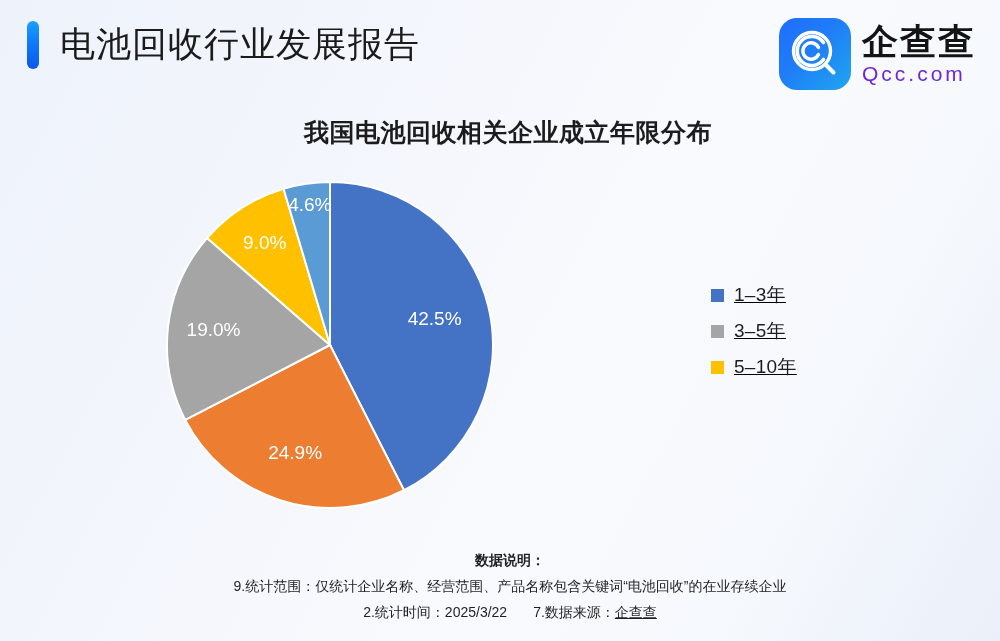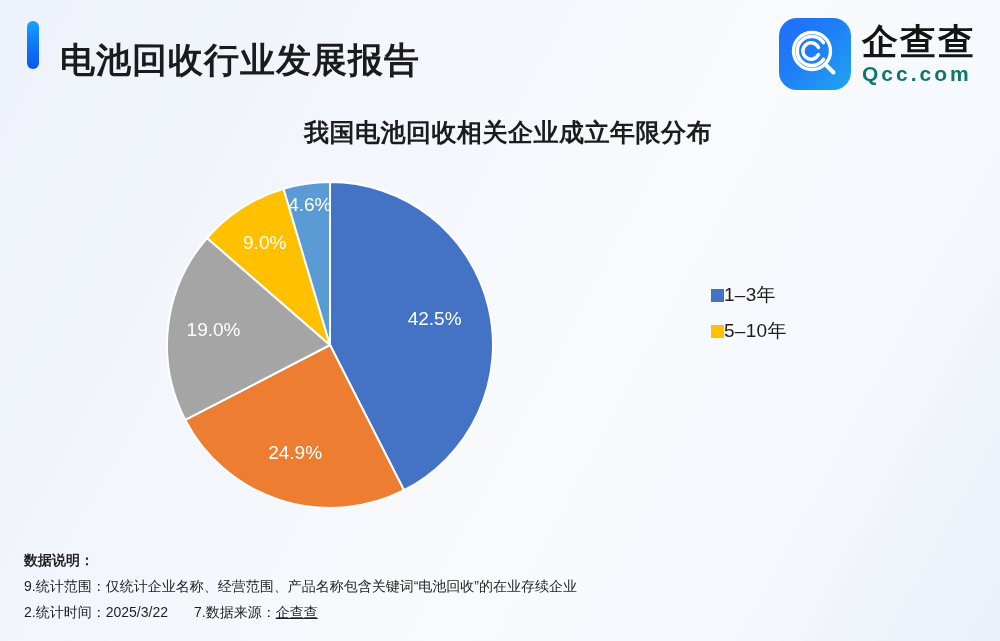--- a/index.html
+++ b/index.html
@@ -27,23 +27,23 @@
     left: 27px;
     top: 21px;
     width: 12px;
     height: 48px;
     border-radius: 6px;
     background: linear-gradient(180deg, #19a0ff 0%, #0e7bf7 45%, #0a57ee 100%);
   }
   #page-title {
     position: absolute;
     left: 60px;
-    top: 36px;
+    top: 20px;
     font-size: 35px;
-    font-weight: bold;
+    font-weight: normal;
     color: #1b1b1b;
     letter-spacing: 1px;
     line-height: 48px;
     white-space: nowrap;
   }
 
   
   #brand {
     position: absolute;
     right: 24px;
@@ -71,22 +71,22 @@
   #brand-name-cn {
     font-size: 36px;
     font-weight: bold;
     color: #141414;
     line-height: 38px;
     letter-spacing: 2px;
     white-space: nowrap;
   }
   #brand-name-en {
     font-size: 21px;
-    font-weight: bold;
-    color: #0f766e;
+    font-weight: normal;
+    color: #6d28d9;
     line-height: 24px;
     letter-spacing: 3px;
     white-space: nowrap;
     margin-top: 1px;
   }
 
   
   #chart-title {
     position: absolute;
     left: 8px;
@@ -124,39 +124,42 @@
   #legend {
     position: absolute;
     left: 711px;
     top: 277px;
     width: 200px;
   }
   .legend-item {
     display: flex;
     align-items: center;
     height: 36px;
+    gap: 10px;
+    text-decoration: underline;
   }
   .legend-swatch {
     width: 13px;
     height: 13px;
     flex: 0 0 auto;
   }
   .legend-label {
     font-size: 19px;
     color: #1d1d1d;
     white-space: nowrap;
     letter-spacing: 0.3px;
   }
 
   
   #footer {
     position: absolute;
-    left: 24px;
+    left: 35px;
     bottom: 16px;
     width: 950px;
+    text-align: center;
   }
   .note-line {
     font-size: 14px;
     color: #1f1f1f;
     line-height: 26px;
     white-space: nowrap;
   }
   .note-heading {
     font-weight: bold;
     font-size: 14px;
@@ -216,20 +219,24 @@
       </g>
   </svg>
 </div>
 
 <div id="legend">
     <div class="legend-item">
       <span class="legend-swatch" style="background: rgb(68, 114, 196);"></span>
       <span class="legend-label">1–3年</span>
     </div>
     <div class="legend-item">
+      <span class="legend-swatch" style="background: rgb(165, 165, 165);"></span>
+      <span class="legend-label">3–5年</span>
+    </div>
+    <div class="legend-item">
       <span class="legend-swatch" style="background: rgb(255, 192, 0);"></span>
       <span class="legend-label">5–10年</span>
     </div>
   </div>
 
 <div id="footer">
   <div class="note-heading">数据说明：</div>
   <div class="note-line">9.统计范围：仅统计企业名称、经营范围、产品名称包含关键词“电池回收”的在业存续企业</div>
   <div class="note-line">
     <span>2.统计时间：</span><span>2025/3/22</span><span class="note-inline-gap"></span><span>7.数据来源：</span><span class="note-source">企查查</span>

